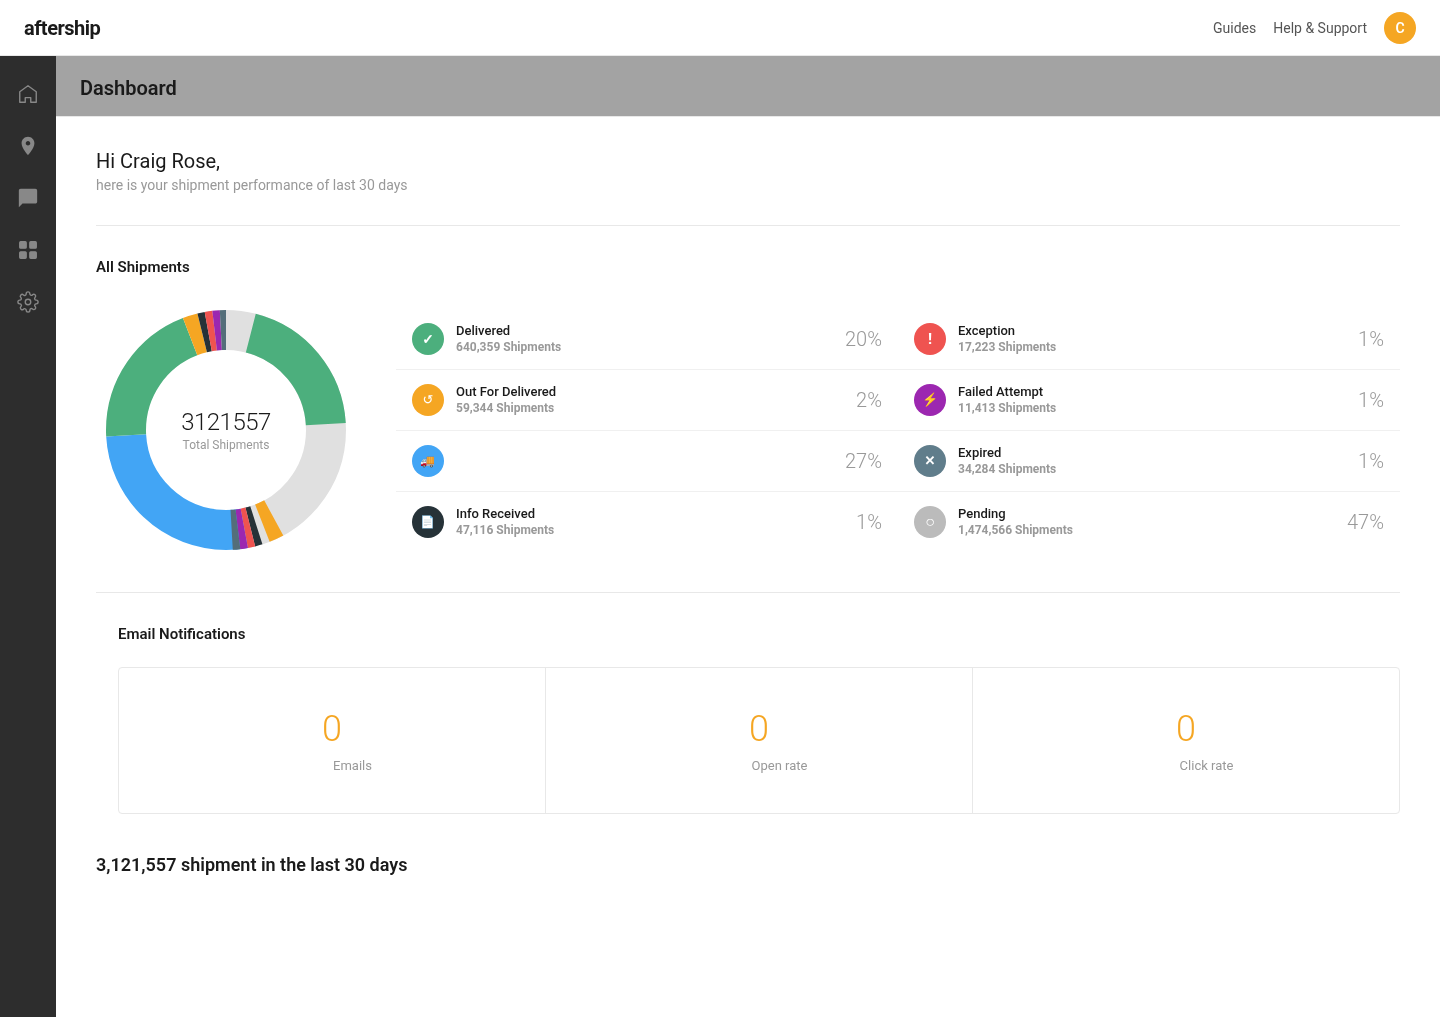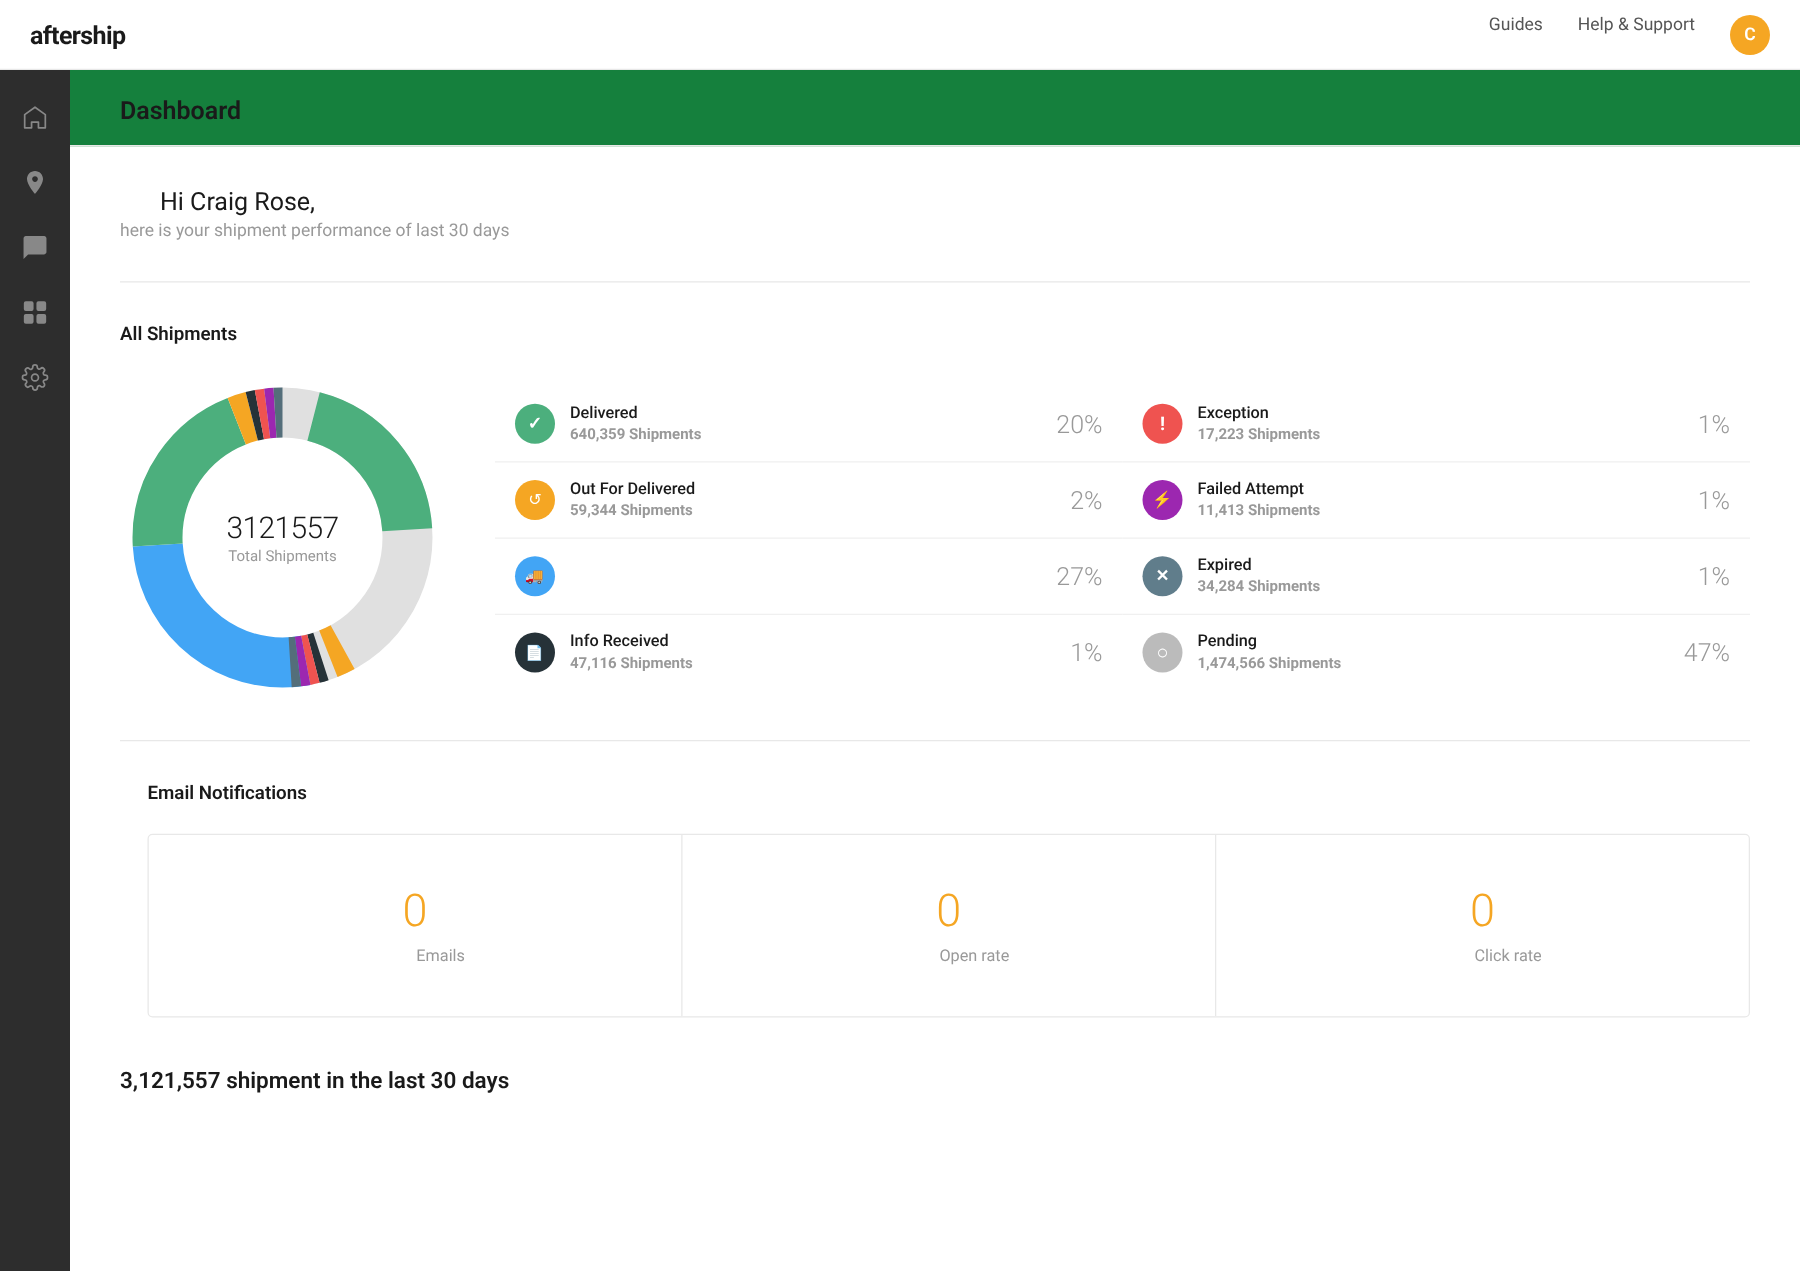--- a/index.html
+++ b/index.html
@@ -21,22 +21,22 @@
       z-index: 100;
     }
     .top-nav-logo {
       font-size: 20px;
       font-weight: 700;
       color: #1a1a1a;
       letter-spacing: -0.5px;
     }
     .top-nav-right {
       display: flex;
-      align-items: flex-start;
-      gap: 28px;
+      align-items: center;
+      gap: 17px;
     }
     .top-nav-link {
       color: #555;
       font-size: 14px;
       cursor: pointer;
       text-decoration: none;
     }
     .avatar {
       width: 32px;
       height: 32px;
@@ -81,40 +81,39 @@
     .nav-icon svg { width: 22px; height: 22px; fill: none; stroke: currentColor; stroke-width: 1.5; }
 
     
     .content {
       flex: 1;
       background: #fff;
       overflow-y: auto;
       padding: 0;
     }
     .page-header {
-      padding: 20px 40px 16px;
+      padding: 20px 24px 16px;
       border-bottom: 1px solid #e8e8e8;
-      background: #15803d;
+      background: #a3a3a3;
     }
     .page-title {
       font-size: 20px;
       font-weight: 600;
       color: #1a1a1a;
     }
     .page-body {
       padding: 32px 40px;
     }
     .greeting {
       margin-bottom: 24px;
     }
     .greeting-name {
       font-size: 20px;
       color: #1a1a1a;
       font-weight: 400;
-      margin-left: 32px;
     }
     .greeting-sub {
       font-size: 14px;
       color: #999;
       margin-top: 4px;
     }
 
     
     .section-title {
       font-size: 15px;

